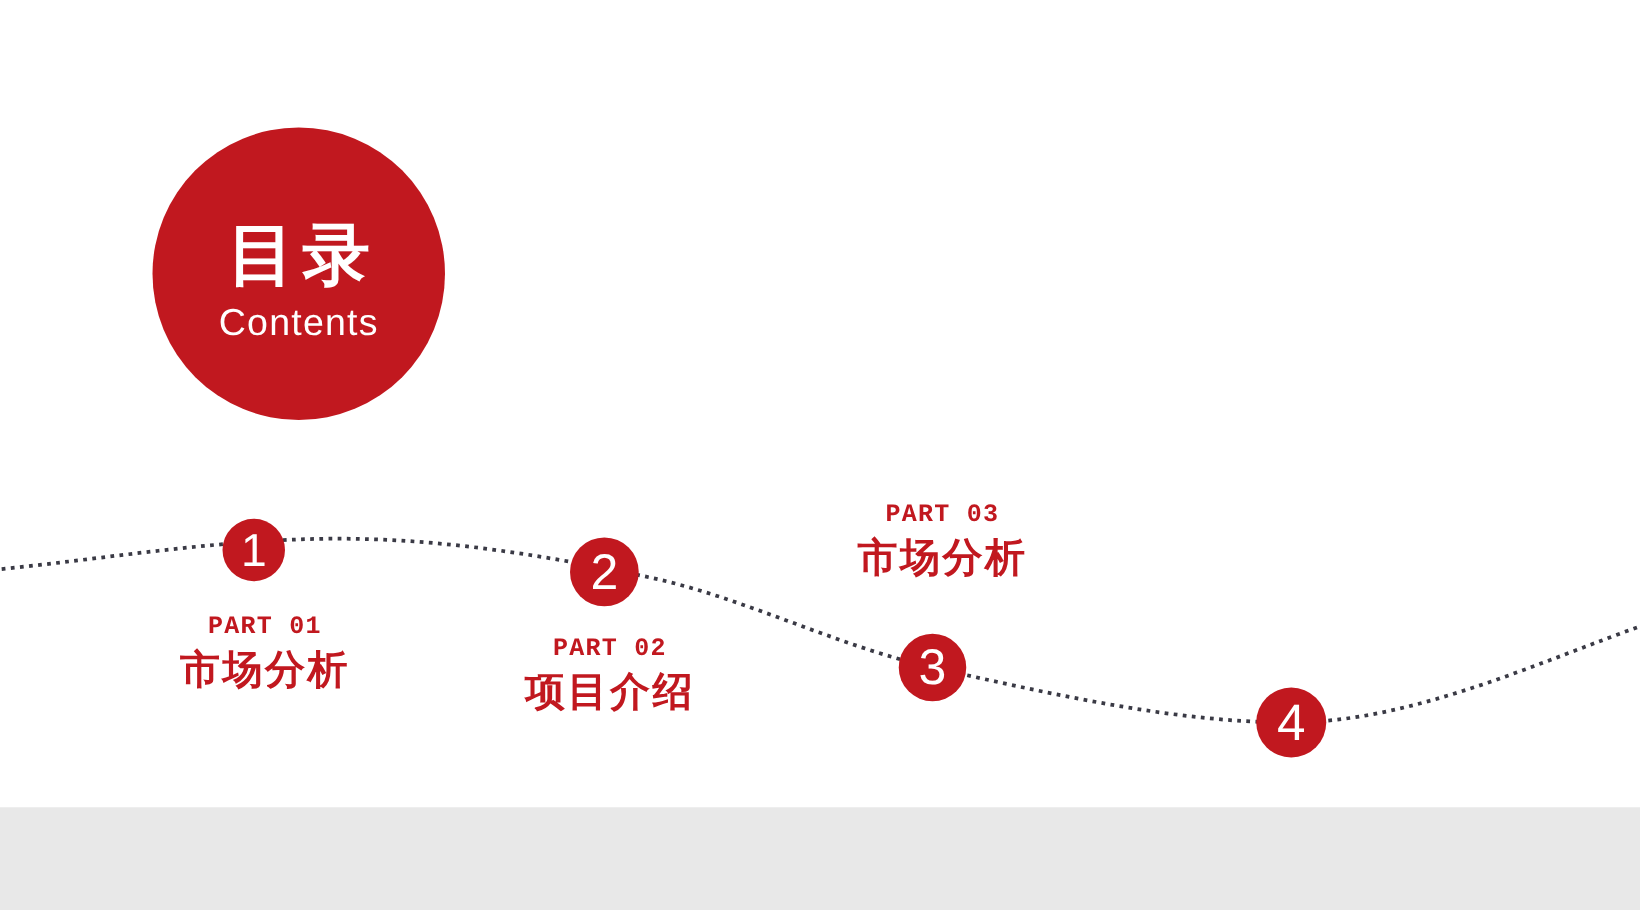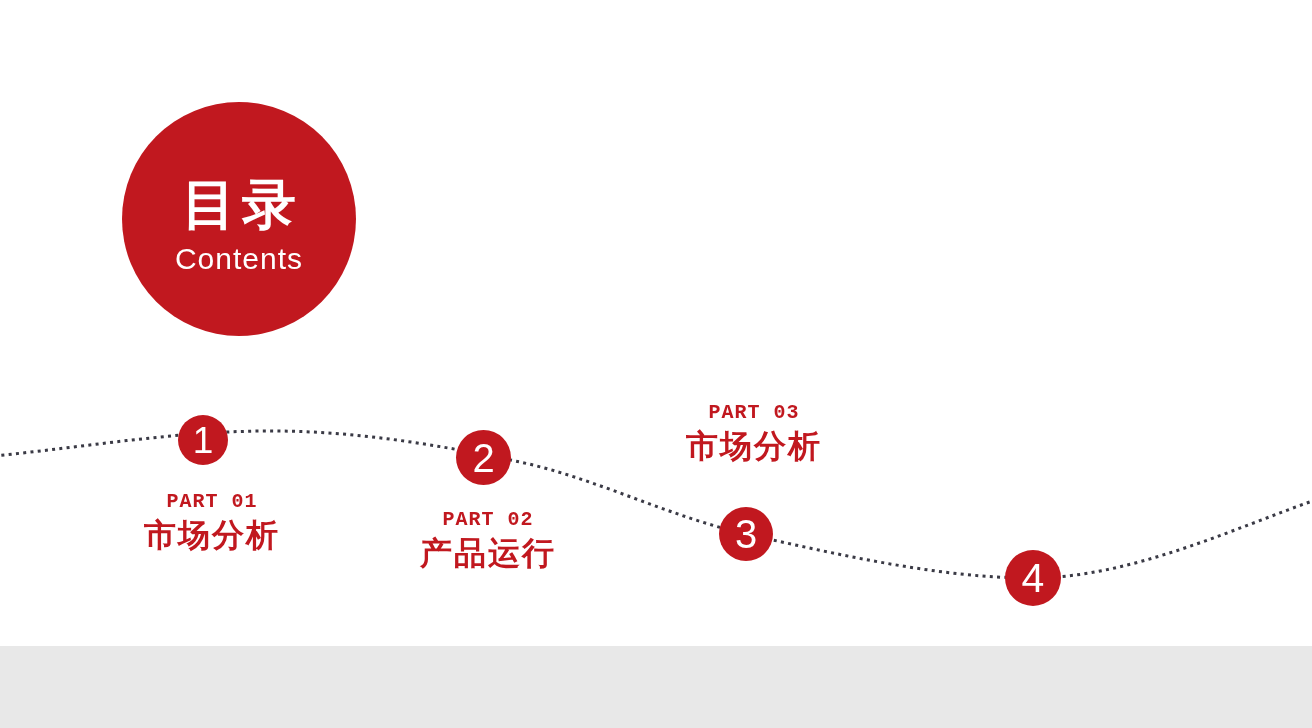--- a/index.html
+++ b/index.html
@@ -118,21 +118,21 @@
     <span>4</span>
   </div>
 
   <div class="label-group group-1">
     <div class="label-part">PART 01</div>
     <div class="label-title">市场分析</div>
   </div>
 
   <div class="label-group group-2">
     <div class="label-part">PART 02</div>
-    <div class="label-title">产品运行</div>
+    <div class="label-title">项目介绍</div>
   </div>
 
   <div class="label-group group-3">
     <div class="label-part">PART 03</div>
     <div class="label-title">市场分析</div>
   </div>
 
 
 </div>
 

